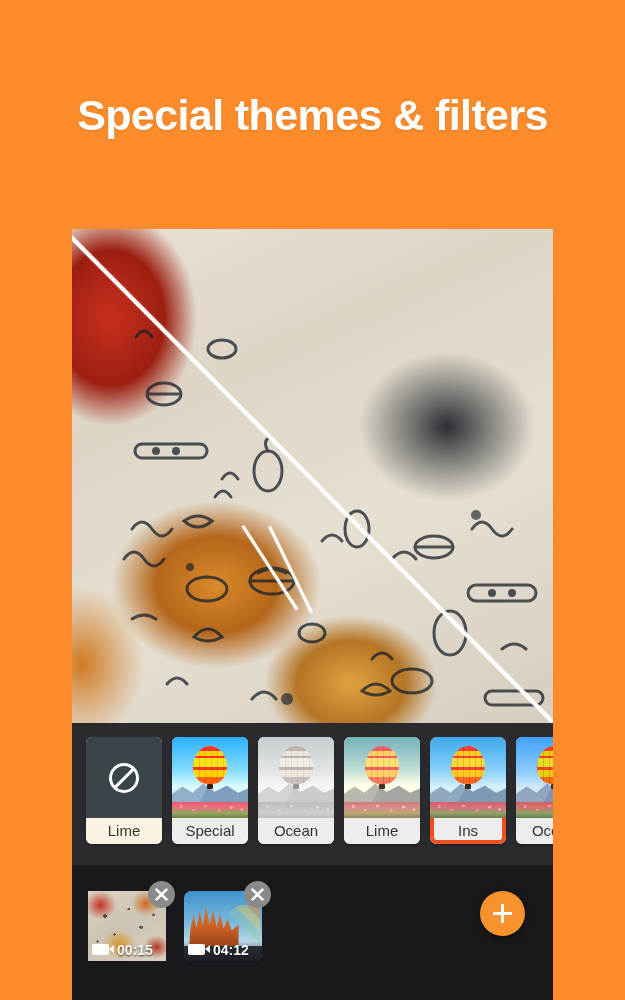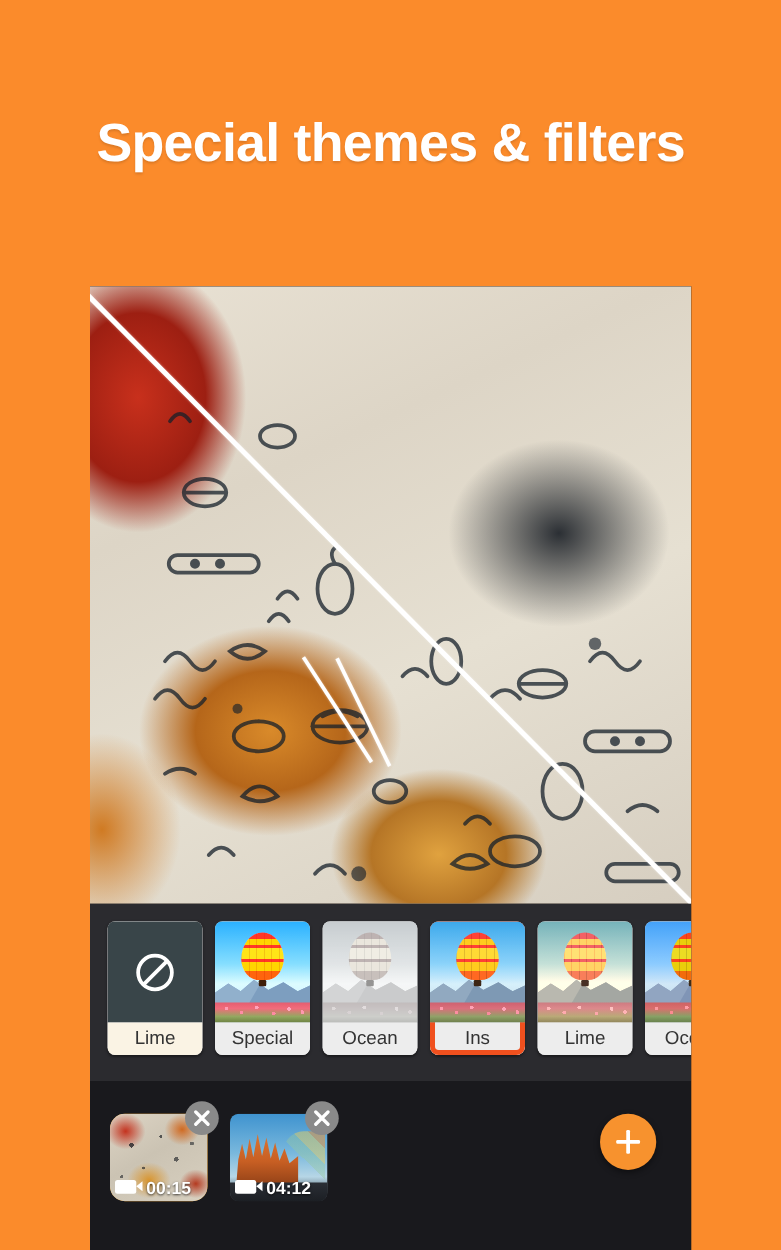--- a/index.html
+++ b/index.html
@@ -318,21 +318,21 @@
     left: 0; top: 8px;
     width: 78px;
     height: 70px;
     border-radius: 7px;
     overflow: hidden;
   }
 
   .clip.selected .clip-thumb {
     outline: 3px solid #F3A024;
     outline-offset: -3px;
-    border-radius: 12px;
+    border-radius: 0;
   }
 
   
   .thumb-food {
     position: absolute;
     inset: 0;
     background:
       radial-gradient(ellipse 22px 20px at 16% 20%, #c4331f 0%, rgba(196,51,31,0) 72%),
       radial-gradient(ellipse 20px 18px at 74% 18%, #d06a22 0%, rgba(208,106,34,0) 70%),
       radial-gradient(ellipse 24px 20px at 40% 76%, #d8952f 0%, rgba(216,149,47,0) 72%),
@@ -565,48 +565,48 @@
               <div class="meadow"></div>
               <div class="balloon">
                 <div class="balloon-env"></div>
                 <div class="balloon-basket"></div>
               </div>
             </div>
           </div>
           <div class="filter-label">Ocean</div>
         </div>
 
+        <div class="filter-tile f-lime">
+          <div class="filter-thumb">
+            <div class="balloon-scene">
+              <div class="mountains"></div>
+              <div class="meadow"></div>
+              <div class="balloon">
+                <div class="balloon-env"></div>
+                <div class="balloon-basket"></div>
+              </div>
+            </div>
+          </div>
+          <div class="filter-label">Lime</div>
+        </div>
+
         <div class="filter-tile f-ins selected">
           <div class="filter-thumb">
             <div class="balloon-scene">
               <div class="mountains"></div>
               <div class="meadow"></div>
               <div class="balloon">
                 <div class="balloon-env"></div>
                 <div class="balloon-basket"></div>
               </div>
             </div>
           </div>
           <div class="filter-label">Ins</div>
         </div>
 
-        <div class="filter-tile f-lime">
-          <div class="filter-thumb">
-            <div class="balloon-scene">
-              <div class="mountains"></div>
-              <div class="meadow"></div>
-              <div class="balloon">
-                <div class="balloon-env"></div>
-                <div class="balloon-basket"></div>
-              </div>
-            </div>
-          </div>
-          <div class="filter-label">Lime</div>
-        </div>
-
         <div class="filter-tile f-ocean">
           <div class="filter-thumb">
             <div class="balloon-scene">
               <div class="mountains"></div>
               <div class="meadow"></div>
               <div class="balloon">
                 <div class="balloon-env"></div>
                 <div class="balloon-basket"></div>
               </div>
             </div>

